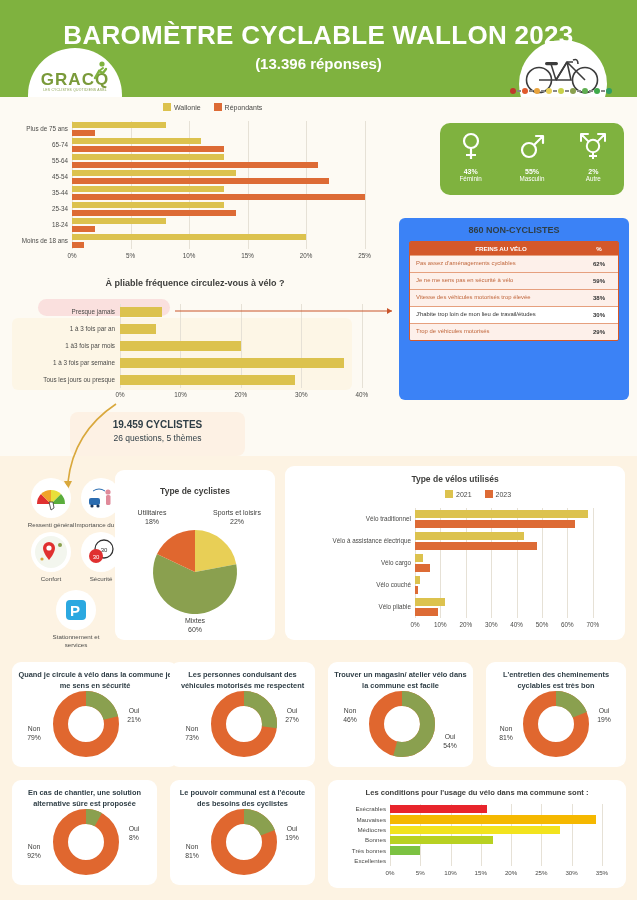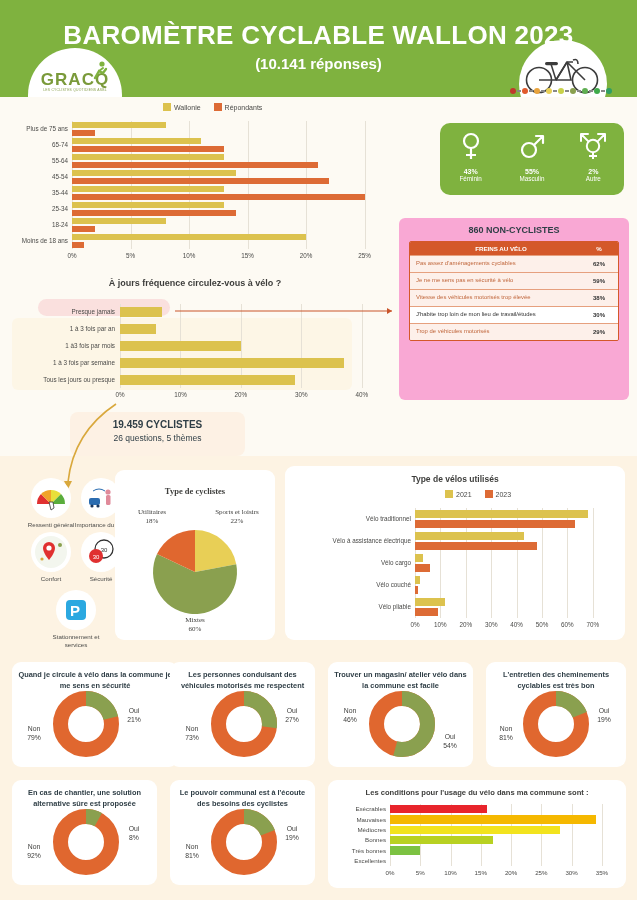--- a/index.html
+++ b/index.html
@@ -62,21 +62,21 @@
     position: absolute; left: 440px; top: 123px; width: 184px; height: 72px;
     background: #7fb23f; border-radius: 10px; display: flex;
   }
   .gender-cell { flex: 1; text-align: center; color: #fff; padding-top: 8px; }
   .gender-cell .pct { font-size: 7px; font-weight: bold; margin-top: 3px; }
   .gender-cell .lbl { font-size: 6.3px; }
 
   
   .nc-box {
     position: absolute; left: 399px; top: 218px; width: 230px; height: 182px;
-    background: #f9a8d4; border-radius: 6px; padding: 7px 10px;
+    background: #3b82f6; border-radius: 6px; padding: 7px 10px;
   }
   .nc-title { text-align: center; font-size: 9px; font-weight: bold; color: #2f3e46; margin-bottom: 6px; }
   .nc-table { width: 100%; border: 1px solid #d4582a; border-radius: 2px; overflow: hidden; }
   .nc-head { background: #d4582a; color: #fff; font-size: 6.2px; font-weight: bold;
              display: flex; padding: 3px 6px; }
   .nc-head .c1 { flex: 1; text-align: center; }
   .nc-head .c2 { width: 26px; text-align: center; }
   .nc-row { display: flex; align-items: center; padding: 4px 6px; font-size: 5.9px;
             border-top: 1px solid #e6a07e; min-height: 17px; }
   .nc-row .c1 { flex: 1; color: #c0663b; line-height: 1.35; padding-right: 4px; }
@@ -125,21 +125,21 @@
     <div class="logo-circle"></div>
     <div class="logo-text">GRACQ</div>
     <div class="logo-tag">LES CYCLISTES QUOTIDIENS ASBL</div>
     <svg class="logo-rider" width="26" height="24" viewBox="0 0 26 24">
       <circle cx="16" cy="4" r="2.6" fill="#7fb23f"></circle>
       <path d="M9 18 L13 11 L17 13 L20 9" stroke="#7fb23f" stroke-width="2.4" fill="none" stroke-linecap="round"></path>
       <path d="M13 11 L17 8" stroke="#7fb23f" stroke-width="2" fill="none" stroke-linecap="round"></path>
     </svg>
 
     <div class="header-title">BAROMÈTRE CYCLABLE WALLON 2023</div>
-    <div class="header-sub">(10.141 réponses)</div>
+    <div class="header-sub">(13.396 réponses)</div>
 
     <div class="bike-circle"></div>
     <svg class="bike-svg" width="80" height="42" viewBox="0 0 80 42">
       <circle cx="16" cy="28" r="12.5" fill="none" stroke="#3c3c3c" stroke-width="1.6"></circle>
       <circle cx="62" cy="28" r="12.5" fill="none" stroke="#3c3c3c" stroke-width="1.6"></circle>
       <path d="M16 28 L33 28 L44 10 L50 10" stroke="#3c3c3c" stroke-width="1.6" fill="none"></path>
       <path d="M33 28 L44 10" stroke="#3c3c3c" stroke-width="1.6" fill="none"></path>
       <path d="M44 10 L62 28 M33 28 L48 28 L44 10" stroke="#3c3c3c" stroke-width="1.6" fill="none"></path>
       <rect x="22" y="10" width="13" height="3.2" rx="1.6" fill="#3c3c3c"></rect>
       <path d="M28 12 L33 28" stroke="#3c3c3c" stroke-width="1.6" fill="none"></path>
@@ -238,21 +238,21 @@
         <path d="M15 21 L15 28 M11 25 L19 25" stroke="#fff" stroke-width="2" fill="none"></path>
         <path d="M19.4 10.6 L26 4 M20 3 L27 3 L27 10" stroke="#fff" stroke-width="2" fill="none" stroke-linecap="round" stroke-linejoin="round"></path>
         <path d="M10.6 10.6 L4 4 M3 10 L3 3 L10 3" stroke="#fff" stroke-width="2" fill="none" stroke-linecap="round" stroke-linejoin="round"></path>
       </svg>
       <div class="pct">2%</div>
       <div class="lbl">Autre</div>
     </div>
   </div>
 
   <div class="chart" id="frequency-chart" style="left:0;top:278px;width:400px;height:125px;">
-      <div class="ctitle" style="left: 0px; top: 0px; width: 390px; font-size: 9px;">À jours fréquence circulez-vous à vélo ?</div>
+      <div class="ctitle" style="left: 0px; top: 0px; width: 390px; font-size: 9px;">À pliable fréquence circulez-vous à vélo ?</div>
       <div style="position: absolute; left: 12px; top: 40px; width: 340px; height: 72px; background: rgb(253, 246, 230); border-radius: 6px;"></div>
       <div style="position: absolute; left: 38px; top: 21px; width: 132px; height: 17px; background: rgb(250, 224, 222); border-radius: 9px;"></div>
       <div class="gridline" style="left: 120px; top: 26px; height: 84px;"></div>
       <div class="gridline" style="left: 180.455px; top: 26px; height: 84px;"></div>
       <div class="gridline" style="left: 240.909px; top: 26px; height: 84px;"></div>
       <div class="gridline" style="left: 301.364px; top: 26px; height: 84px;"></div>
       <div class="gridline" style="left: 361.818px; top: 26px; height: 84px;"></div>
       <div class="cat-label" style="left: 0px; width: 115px; top: 30.4px;">Presque jamais</div>
       <div class="bar" style="left: 120px; top: 29.4px; width: 42.3182px; height: 10px; background: rgb(220, 194, 78);"></div>
       <div class="cat-label" style="left: 0px; width: 115px; top: 47.2px;">1 à 3 fois par an</div>
@@ -374,21 +374,21 @@
     <div class="ico">
       <svg width="40" height="40" viewBox="0 0 40 40">
         <rect x="10" y="10" width="20" height="20" rx="4" fill="#2ba8e0"></rect>
         <text x="19" y="26" font-size="15" text-anchor="middle" fill="#fff" font-family="Liberation Sans, sans-serif" font-weight="bold">P</text>
       </svg>
     </div>
     <div class="tl">Stationnement et services</div>
   </div>
 
   <div class="card" style="left:115px;top:470px;width:160px;height:170px;"></div>
-  <div id="cyclist-type-pie" class="chart" style="left:115px;top:470px;width:160px;height:134px;font-family:Liberation Serif, serif;">
+  <div id="cyclist-type-pie" class="chart" style="left:115px;top:470px;width:160px;height:134px;">
       <div class="ctitle" style="left: 0px; top: 16px; width: 100%;">Type de cyclistes</div>
       <svg width="160" height="170" style="position: absolute; left: 0px; top: 0px;">
         <path d="M80 102 L80 60 A42 42 0 0 1 121.25606453060493 94.12998478739956 Z" fill="#e8cf56"></path>
         <path d="M80 102 L121.25606453060493 94.12998478739956 A42 42 0 1 1 41.99726379642717 84.11726975426697 Z" fill="#8aa04f"></path>
         <path d="M80 102 L41.99726379642717 84.11726975426697 A42 42 0 0 1 79.99999999999999 60 Z" fill="#e0672f"></path>
       </svg>
       <div class="pie-lab" style="left: 2px; top: 38px; width: 70px;">
         <div>Utilitaires</div>
         <div>18%</div>
       </div>

